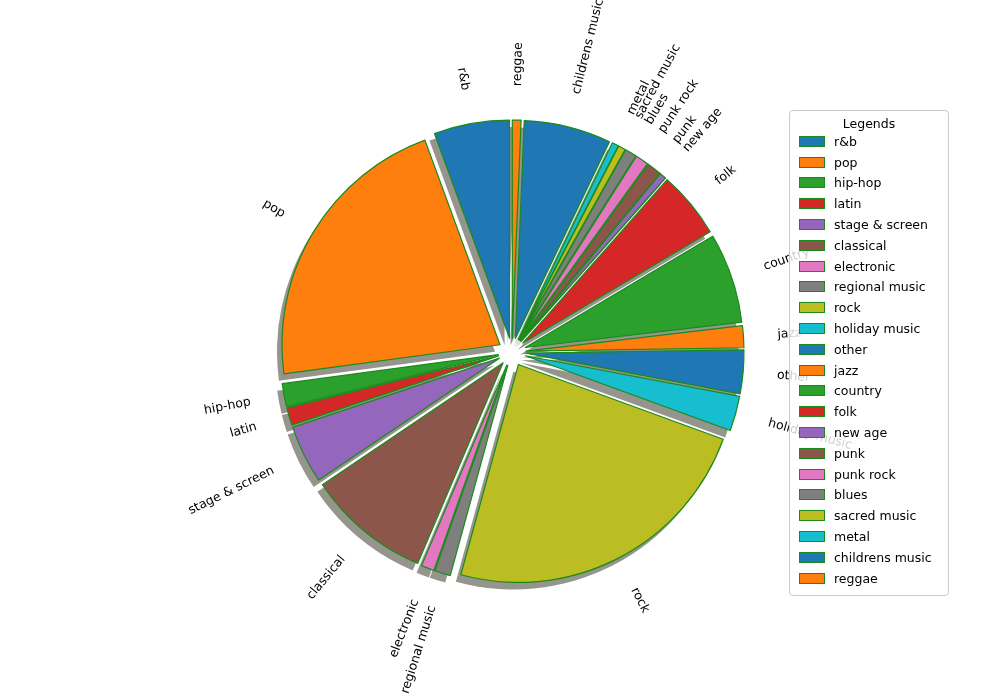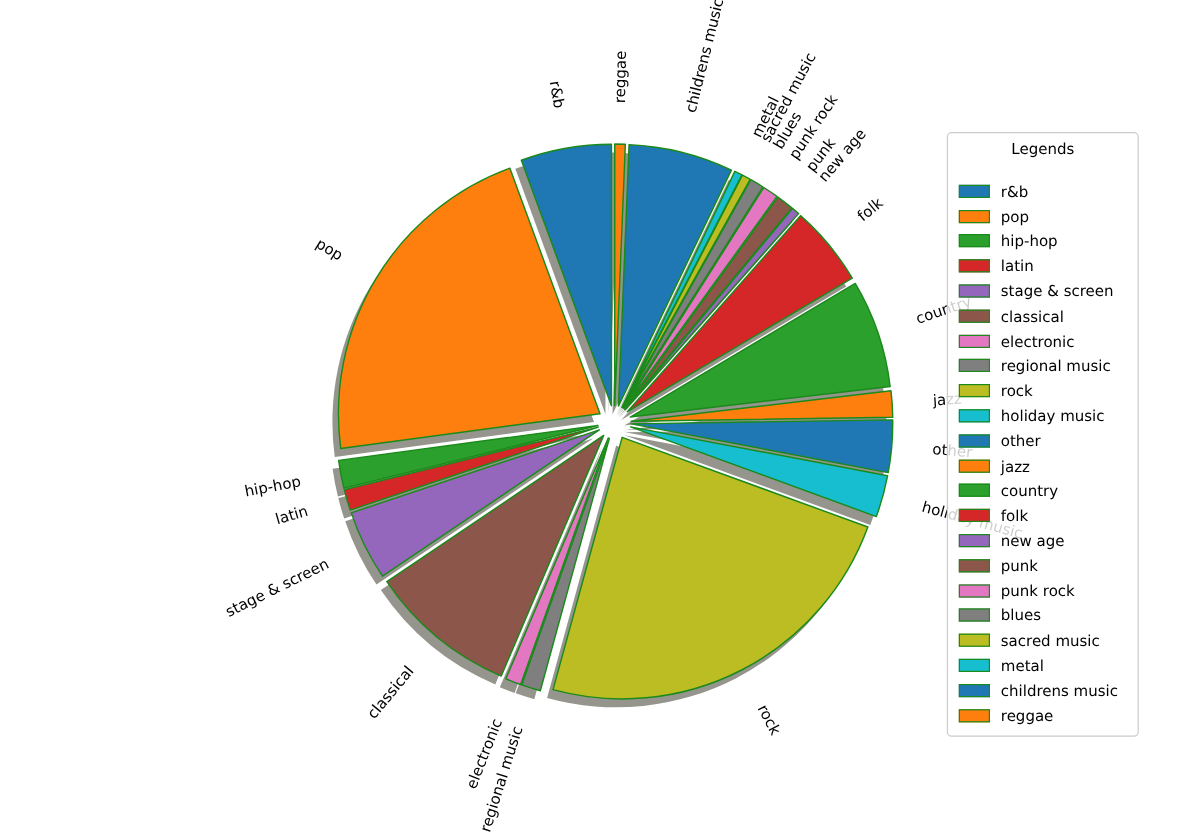--- a/index.html
+++ b/index.html
@@ -45,21 +45,21 @@
     background: rgba(255,255,255,0.80);
     border: 1px solid #cccccc;
     border-radius: 4px;
     padding: 6px 7px 6px 7px;
   }
   #legend-title {
     text-align: center;
     font-family: "DejaVu Sans", sans-serif;
     font-size: 12.5px;
     color: #000000;
-    margin-bottom: 18px;
+    margin-bottom: 0;
     line-height: 14px;
   }
   .legend-row {
     display: flex;
     align-items: center;
     height: 20.8px;
   }
   .legend-swatch {
     width: 26px;
     height: 11px;

